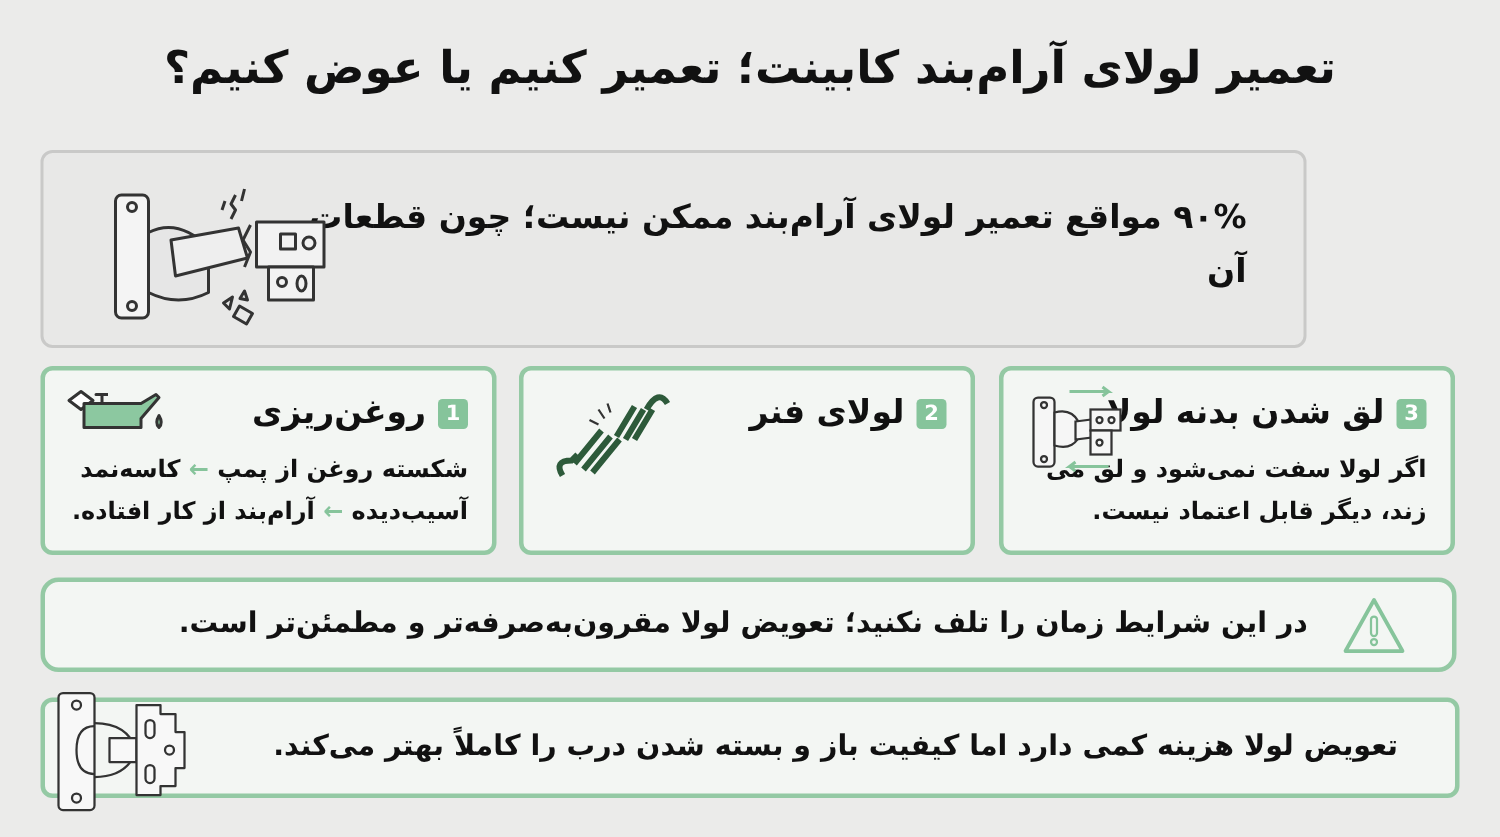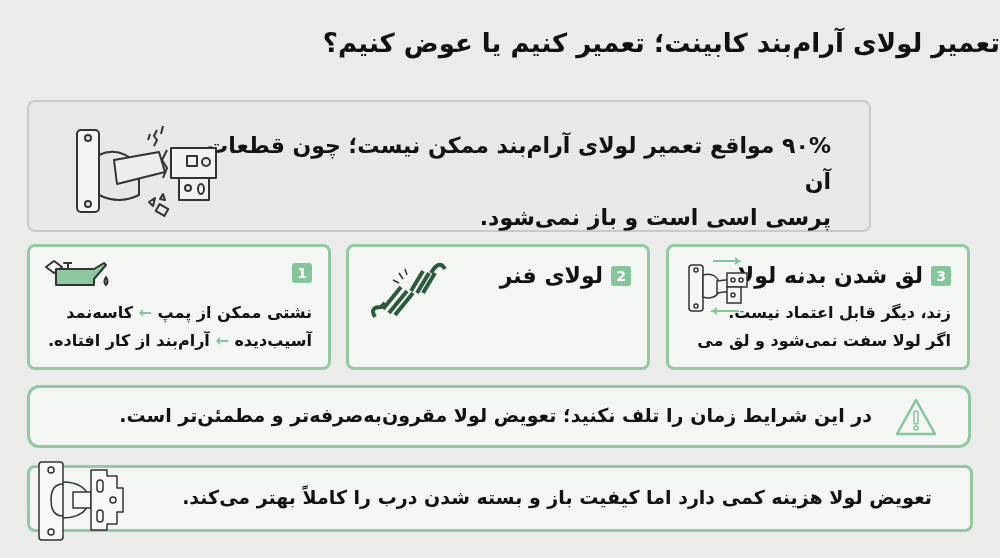--- a/index.html
+++ b/index.html
@@ -1,20 +1,20 @@
 <!DOCTYPE html>
 <html><head>
 <meta charset="utf-8">
 <style>
   * { box-sizing: border-box; margin: 0; padding: 0; }
   html, body { width: 1000px; height: 558px; background: #ebebea; overflow: hidden; }
   body { font-family: "DejaVu Sans", sans-serif; color: #111; position: relative; }
   .title {
-    position: absolute; left: 0; top: 28px; width: 1000px; 
-    font-size: 26px; font-weight: bold; direction: rtl; letter-spacing: -0.5px;
+    position: absolute; left: 0; top: 28px; width: 1000px; text-align: center;
+    font-size: 30px; font-weight: bold; direction: rtl; letter-spacing: -0.5px;
   }
   .card {
     position: absolute; border-radius: 8px; direction: rtl;
   }
   .gray-card { background: #e8e8e7; border: 2px solid #c9c9c8; }
   .green-card { background: #f3f6f3; border: 3px solid #94c9a4; }
   .intro { left: 27px; top: 100px; width: 844px; height: 132px; }
   .intro-text {
     position: absolute; right: 38px; top: 26px; width: 640px;
     font-size: 22px; font-weight: bold; line-height: 36px; text-align: right;
@@ -48,21 +48,20 @@
   .final-icon { position: absolute; left: 37px; top: 460px; width: 110px; height: 82px; }
 </style>
 </head>
 <body>
 
 <div class="title">تعمیر لولای آرام‌بند کابینت؛ تعمیر کنیم یا عوض کنیم؟</div>
 
 <div class="card gray-card intro">
   <div class="intro-text">
     <div>۹۰% مواقع تعمیر لولای آرام‌بند ممکن نیست؛ چون قطعات آن</div>
-    <div>پرسی اسی است و باز نمی‌شود.</div>
   </div>
   <svg class="intro-icon" viewBox="0 0 170 100">
     <g fill="none" stroke="#333" stroke-width="2" stroke-linejoin="round">
       <rect x="18" y="10" width="22" height="82" rx="4" fill="#f4f4f4"></rect>
       <circle cx="29" cy="18" r="3"></circle>
         <circle cx="29" cy="84" r="3"></circle>
       <path d="M40 35 q20 -10 40 10 v30 q-20 10 -40 0z" fill="#e6e6e6"></path>
       <path d="M55 40 l45 -8 l6 20 l-48 12z" fill="#eee"></path>
       <path d="M112 28 h45 v30 h-45z" fill="#f2f2f2"></path>
       <path d="M120 58 h30 v22 h-30z" fill="#f2f2f2"></path>
@@ -75,23 +74,24 @@
       <path d="M96 78 l-6 4 l4 4z"></path>
         <path d="M104 74 l2 6 l-5 -1z"></path>
       <rect x="98" y="86" width="10" height="8" transform="rotate(30 103 90)"></rect>
     </g>
   </svg>
 </div>
 
 <div class="card green-card mini mini1">
   <div class="mini-head">
     <span class="badge">1</span>
+    <span>روغن‌ریزی</span>
   </div>
   <div class="mini-body">
-    <div><span>نشتی ممکن از پمپ</span> <span class="arrow">←</span> <span>کاسه‌نمد</span></div>
+    <div><span>شکسته روغن از پمپ</span> <span class="arrow">←</span> <span>کاسه‌نمد</span></div>
     <div><span>آسیب‌دیده</span> <span class="arrow">←</span> <span>آرام‌بند از کار افتاده.</span></div>
   </div>
   <svg class="mini-icon" style="left:12px;top:10px;width:72px;height:36px" viewBox="0 0 72 36">
     <g stroke="#333" stroke-width="2" stroke-linejoin="round">
       <path d="M4 10 l8 -6 l8 6 l-8 6z" fill="#fff"></path>
       <path d="M14 12 h38 l10 -6 l2 2 l-12 14 v6 h-38z" fill="#8cc8a0"></path>
       <path d="M26 12 v-6 h-4 h8" fill="none"></path>
       <path d="M64 20 q-3 5 0 8 q3 -3 0 -8z" fill="#8cc8a0"></path>
     </g>
   </svg>
@@ -112,22 +112,22 @@
     </g>
   </svg>
 </div>
 
 <div class="card green-card mini mini3">
   <div class="mini-head">
     <span class="badge">3</span>
     <span>لق شدن بدنه لولا</span>
   </div>
   <div class="mini-body">
+    <div>اگر لولا سفت نمی‌شود و لق می</div>
     <div>زند، دیگر قابل اعتماد نیست.</div>
-    <div>اگر لولا سفت نمی‌شود و لق می</div>
   </div>
   <svg class="mini-icon" style="left:14px;top:8px;width:74px;height:62px" viewBox="0 0 74 62">
     <g fill="#f6f6f6" stroke="#333" stroke-width="1.5">
       <rect x="6" y="10" width="14" height="46" rx="3"></rect>
       <circle cx="13" cy="15" r="2"></circle>
         <circle cx="13" cy="51" r="2"></circle>
       <path d="M20 20 q14 -4 18 12 q-4 14 -18 10z"></path>
       <path d="M34 26 l16 -2 v12 l-16 2z"></path>
       <rect x="44" y="18" width="20" height="14"></rect>
       <rect x="44" y="32" width="14" height="16"></rect>

